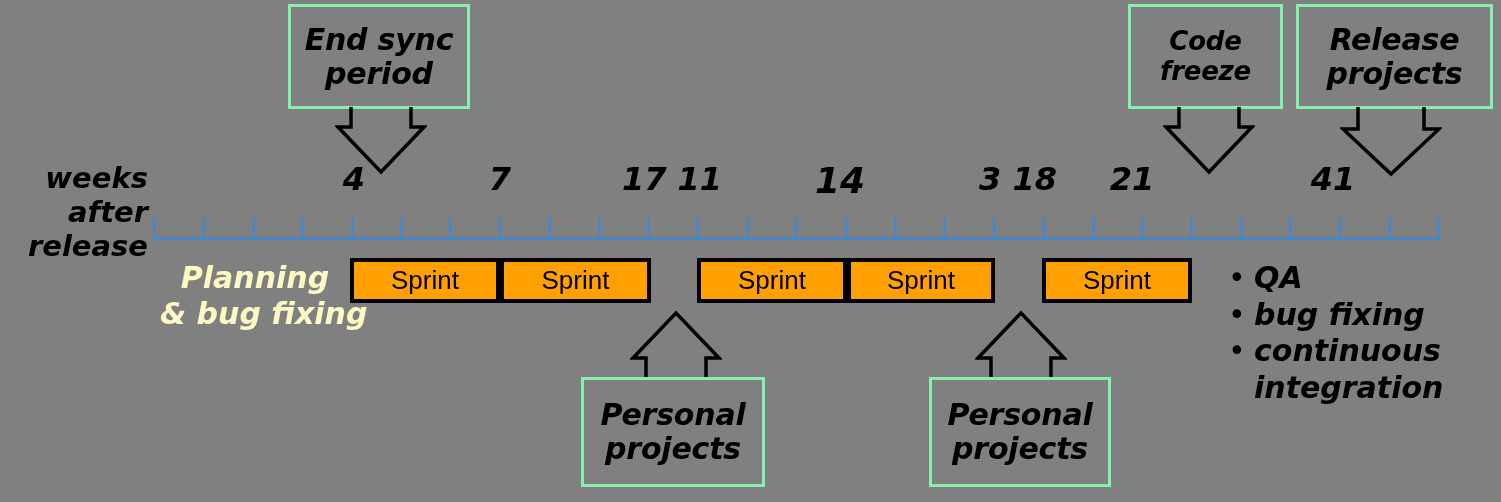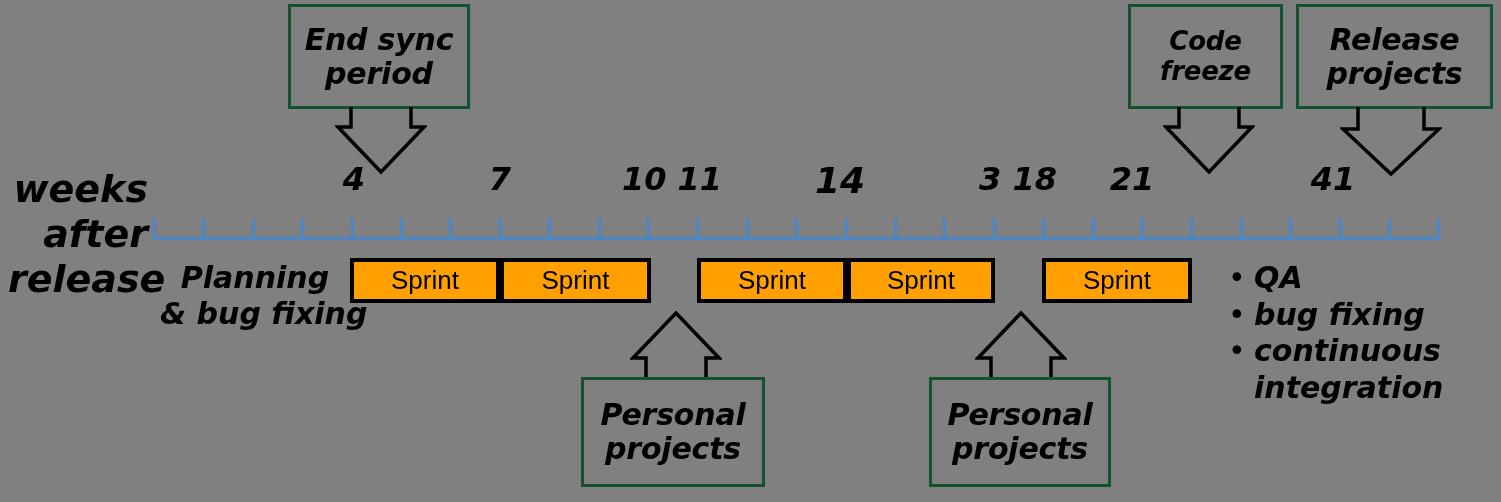--- a/index.html
+++ b/index.html
@@ -16,21 +16,21 @@
   #root {
     position: relative;
     width: 1501px;
     height: 502px;
   }
 
   
   .callout {
     position: absolute;
     box-sizing: border-box;
-    border: 3px solid #14532d;
+    border: 3px solid #86efac;
     background: transparent;
     display: flex;
     flex-direction: column;
     align-items: center;
     justify-content: center;
     text-align: center;
     font-style: italic;
     font-weight: bold;
     color: #000;
     line-height: 1.12;
@@ -94,21 +94,21 @@
     font-family: "Liberation Sans", sans-serif;
     font-style: normal;
     font-weight: normal;
   }
 
   
   #planning-label {
     position: absolute;
     font-style: italic;
     font-weight: bold;
-    color: #000000;
+    color: #fef9c3;
     text-align: center;
     line-height: 1.2;
     white-space: nowrap;
   }
   #planning-label .ln { display: block; }
 
   
   #bullet-list {
     position: absolute;
     color: #000;
@@ -161,27 +161,27 @@
     <span class="ln">projects</span>
   </div>
   <div class="arrow" style="left:1340px; top:106px;">
     <svg width="102" height="72" viewBox="0 0 102 72">
       <path d="M18 1 L18 23 L3 23 L51 68 L99 23 L84 23 L84 1" fill="none" stroke="#000" stroke-width="3.5" stroke-linejoin="miter"></path>
     </svg>
   </div>
 
   <div class="week-label" style="left:318px; top:160px; width:72px; font-size:32px;">4</div>
   <div class="week-label" style="left:464px; top:160px; width:72px; font-size:32px;">7</div>
-  <div class="week-label" style="left:617px; top:160px; width:110px; font-size:32px;">10 11</div>
+  <div class="week-label" style="left:617px; top:160px; width:110px; font-size:32px;">17 11</div>
   <div class="week-label" style="left:804px; top:160px; width:72px; font-size:36px;">14</div>
   <div class="week-label" style="left:963px; top:160px; width:110px; font-size:32px;">3 18</div>
   <div class="week-label" style="left:1096px; top:160px; width:72px; font-size:32px;">21</div>
   <div class="week-label" style="left:1297px; top:160px; width:72px; font-size:32px;">41</div>
 
-  <div id="axis-caption" style="left:8px; top:167px; width:140px; font-size:38px;">
+  <div id="axis-caption" style="left:8px; top:161px; width:140px; font-size:29px;">
     <span class="ln">weeks</span>
     <span class="ln">after</span>
     <span class="ln">release</span>
   </div>
 
   <div id="axis-wrap" style="left:153px; top:212px; width:1286px; height:30px;">
     <div class="axis-line" style="left:0px; top:25px; width:1286px; height:3px;"></div>
     <div id="ticks">
         <div class="tick" style="left: 0px; top: 6px; height: 22px;"></div>
         <div class="tick" style="left: 49.4px; top: 6px; height: 22px;"></div>

